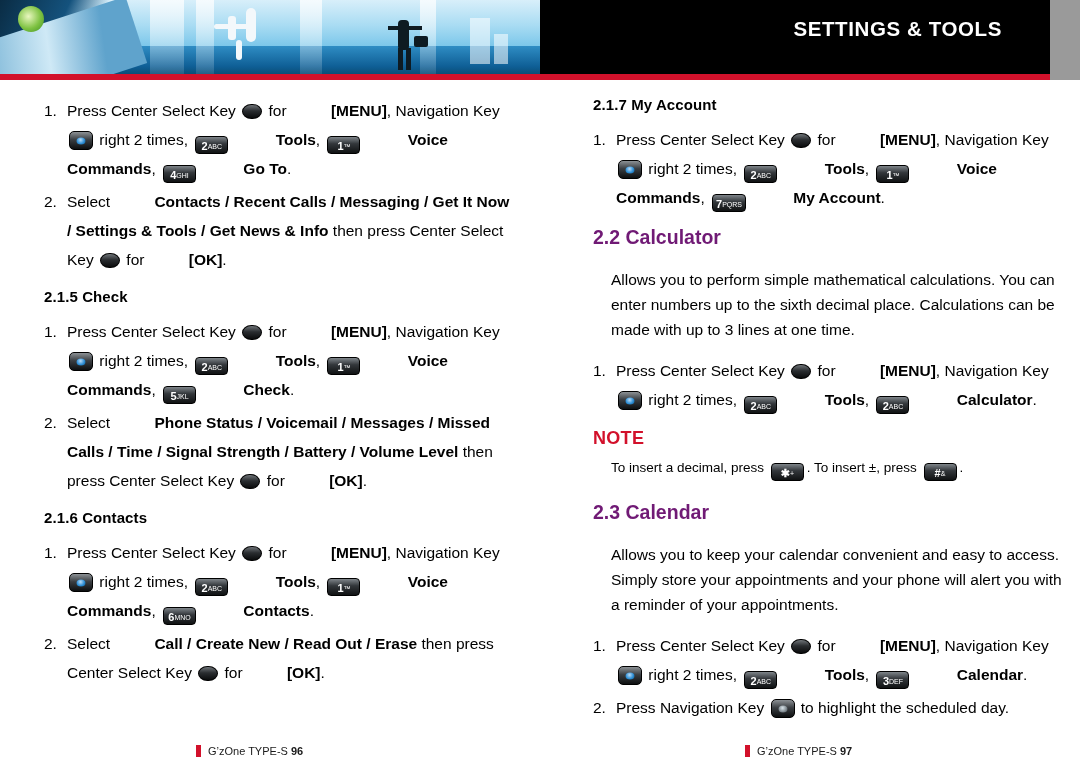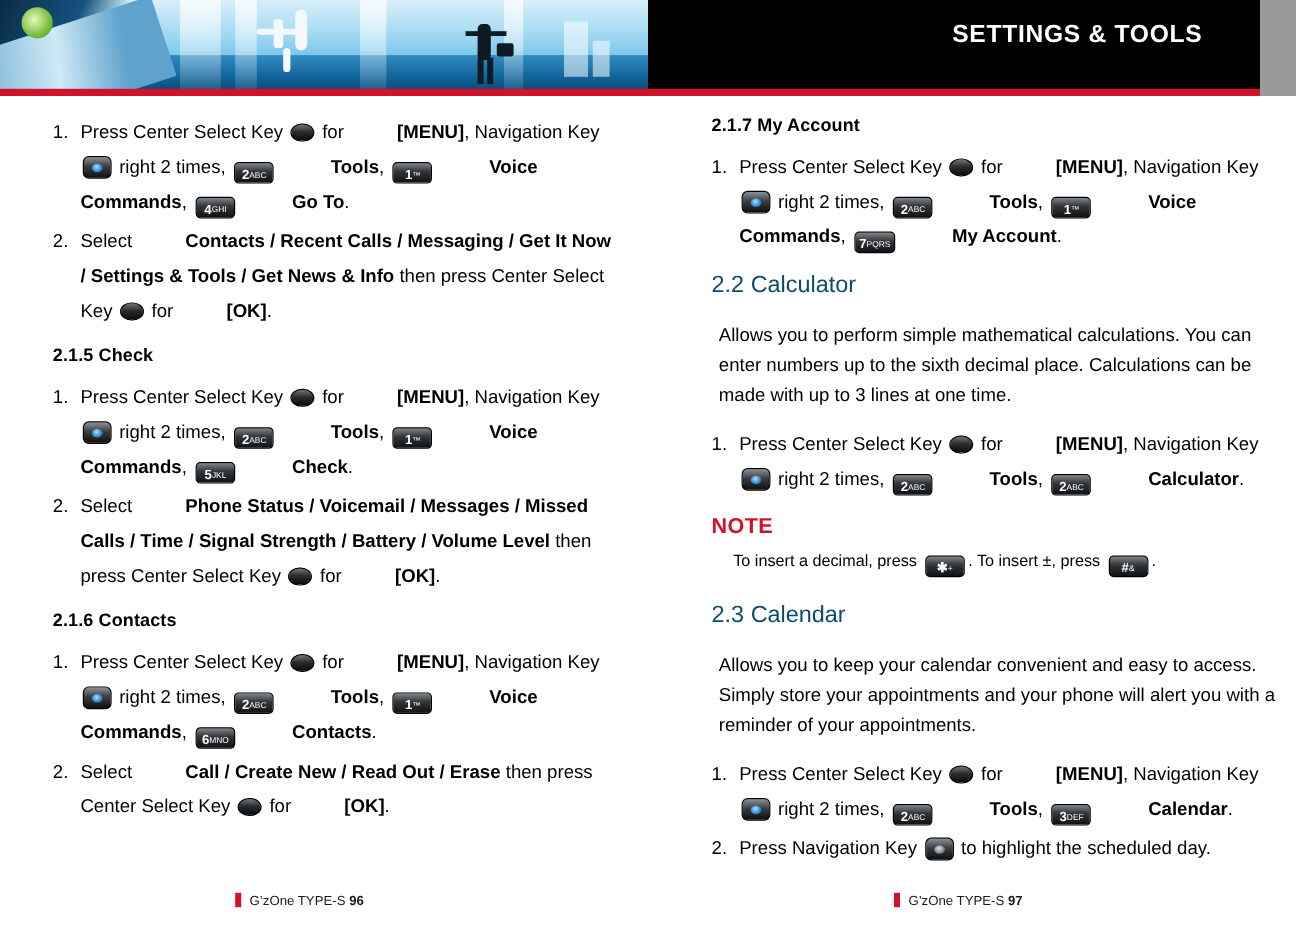--- a/index.html
+++ b/index.html
@@ -80,29 +80,29 @@
 
   
   .col { position:absolute; top:96px; }
   .col-left  { left:44px;  width:470px; }
   .col-right { left:593px; width:470px; }
 
   h3.sub {
     font-size:15px; font-weight:bold; margin:0 0 12px 0; letter-spacing:.1px;
   }
   h2.blue {
-    font-size:19.5px; font-weight:normal; color:#0c4a6e; margin:0 0 18px 0;
+    font-size:19.5px; font-weight:bold; color:#701a75; margin:0 0 18px 0;
   }
   .note-h {
     font-size:18px; font-weight:bold; color:#d2112b; margin:0 0 8px 0;
     letter-spacing:.3px;
   }
 
   p.para {
-    margin:0 0 14px 6px;
+    margin:0 0 14px 18px;
     font-size:15.5px; line-height:25px;
   }
 
   ol.steps { margin:0 0 14px 0; padding:0; list-style:none; }
   ol.steps > li {
     position:relative; padding-left:23px;
     font-size:15.5px; line-height:29px;
     margin-bottom:4px;
   }
   ol.steps > li .num {

